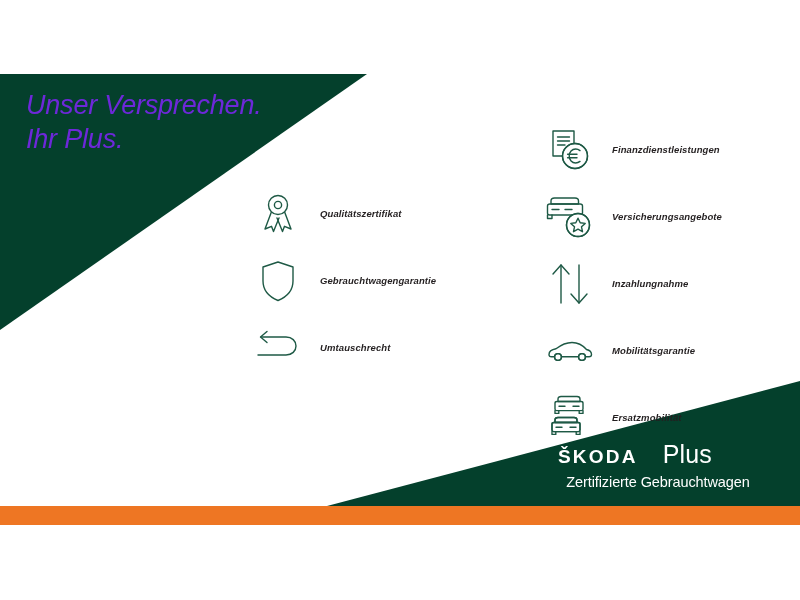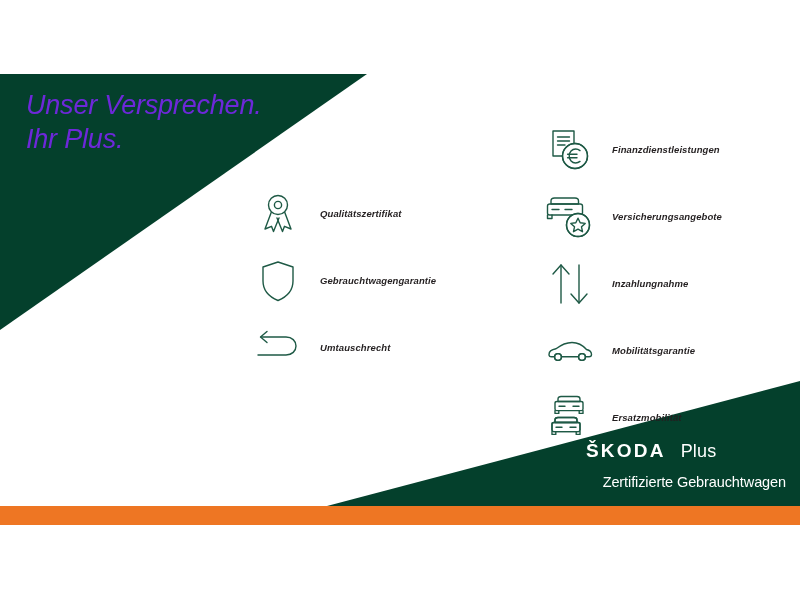--- a/index.html
+++ b/index.html
@@ -77,41 +77,41 @@
     font-size: 9.5px;
     font-weight: 700;
     letter-spacing: 0.1px;
     white-space: nowrap;
     font-style: italic;
   }
 
   
   #logo {
     position: absolute;
-    left: 586px;
+    left: 558px;
     top: 440px;
     width: 200px;
     color: #ffffff;
-    text-align: right;
+    text-align: center;
   }
   #logo .logo-top {
     display: flex;
     align-items: baseline;
     height: 22px;
   }
   #logo .wordmark {
     font-size: 19px;
     font-weight: 700;
     letter-spacing: 2.2px;
   }
   #logo .plus {
-    font-size: 18px;
+    font-size: 25px;
     font-weight: 400;
     letter-spacing: 0.2px;
-    margin-left: 15px;
+    margin-left: 25px;
   }
   #logo .tagline {
     font-size: 14.5px;
     font-weight: 400;
     letter-spacing: -0.1px;
     margin-top: 12px;
     white-space: nowrap;
   }
 </style>
 </head>

